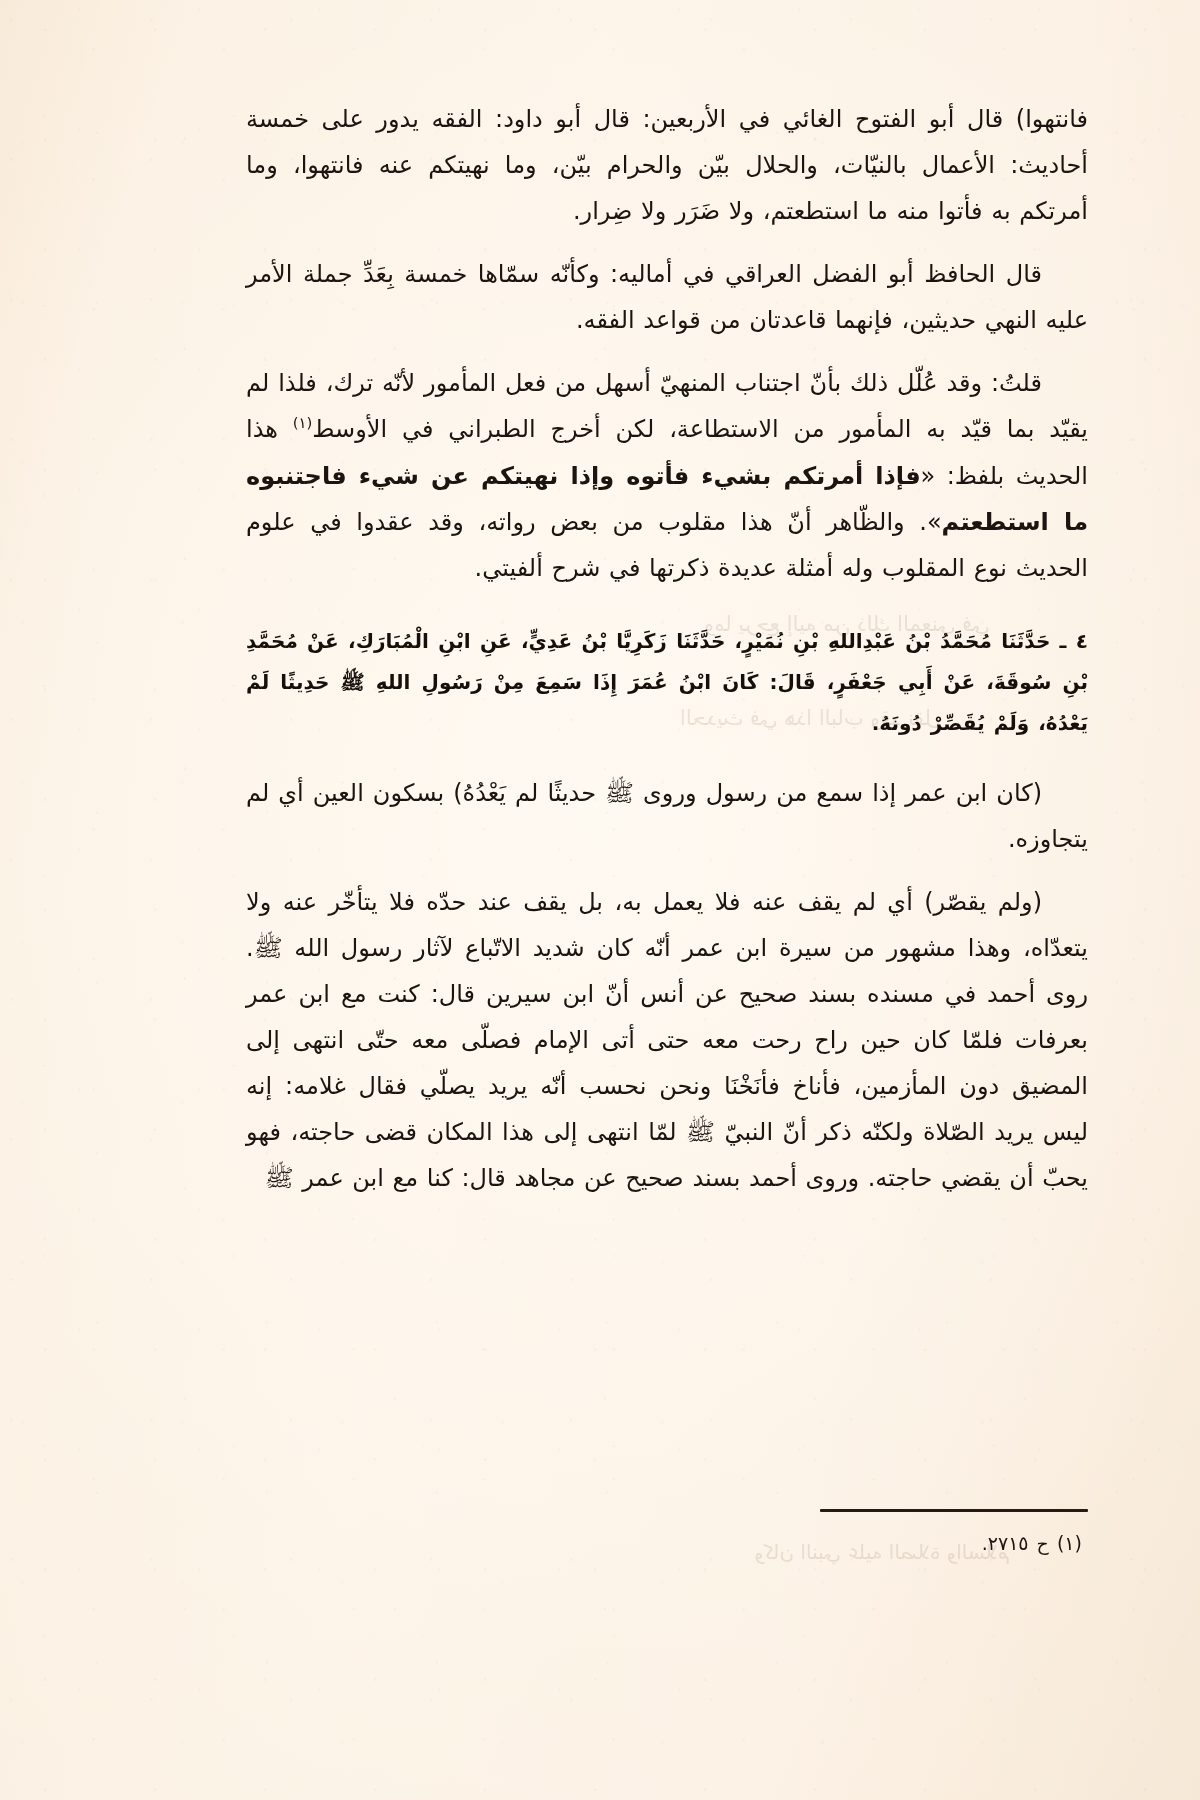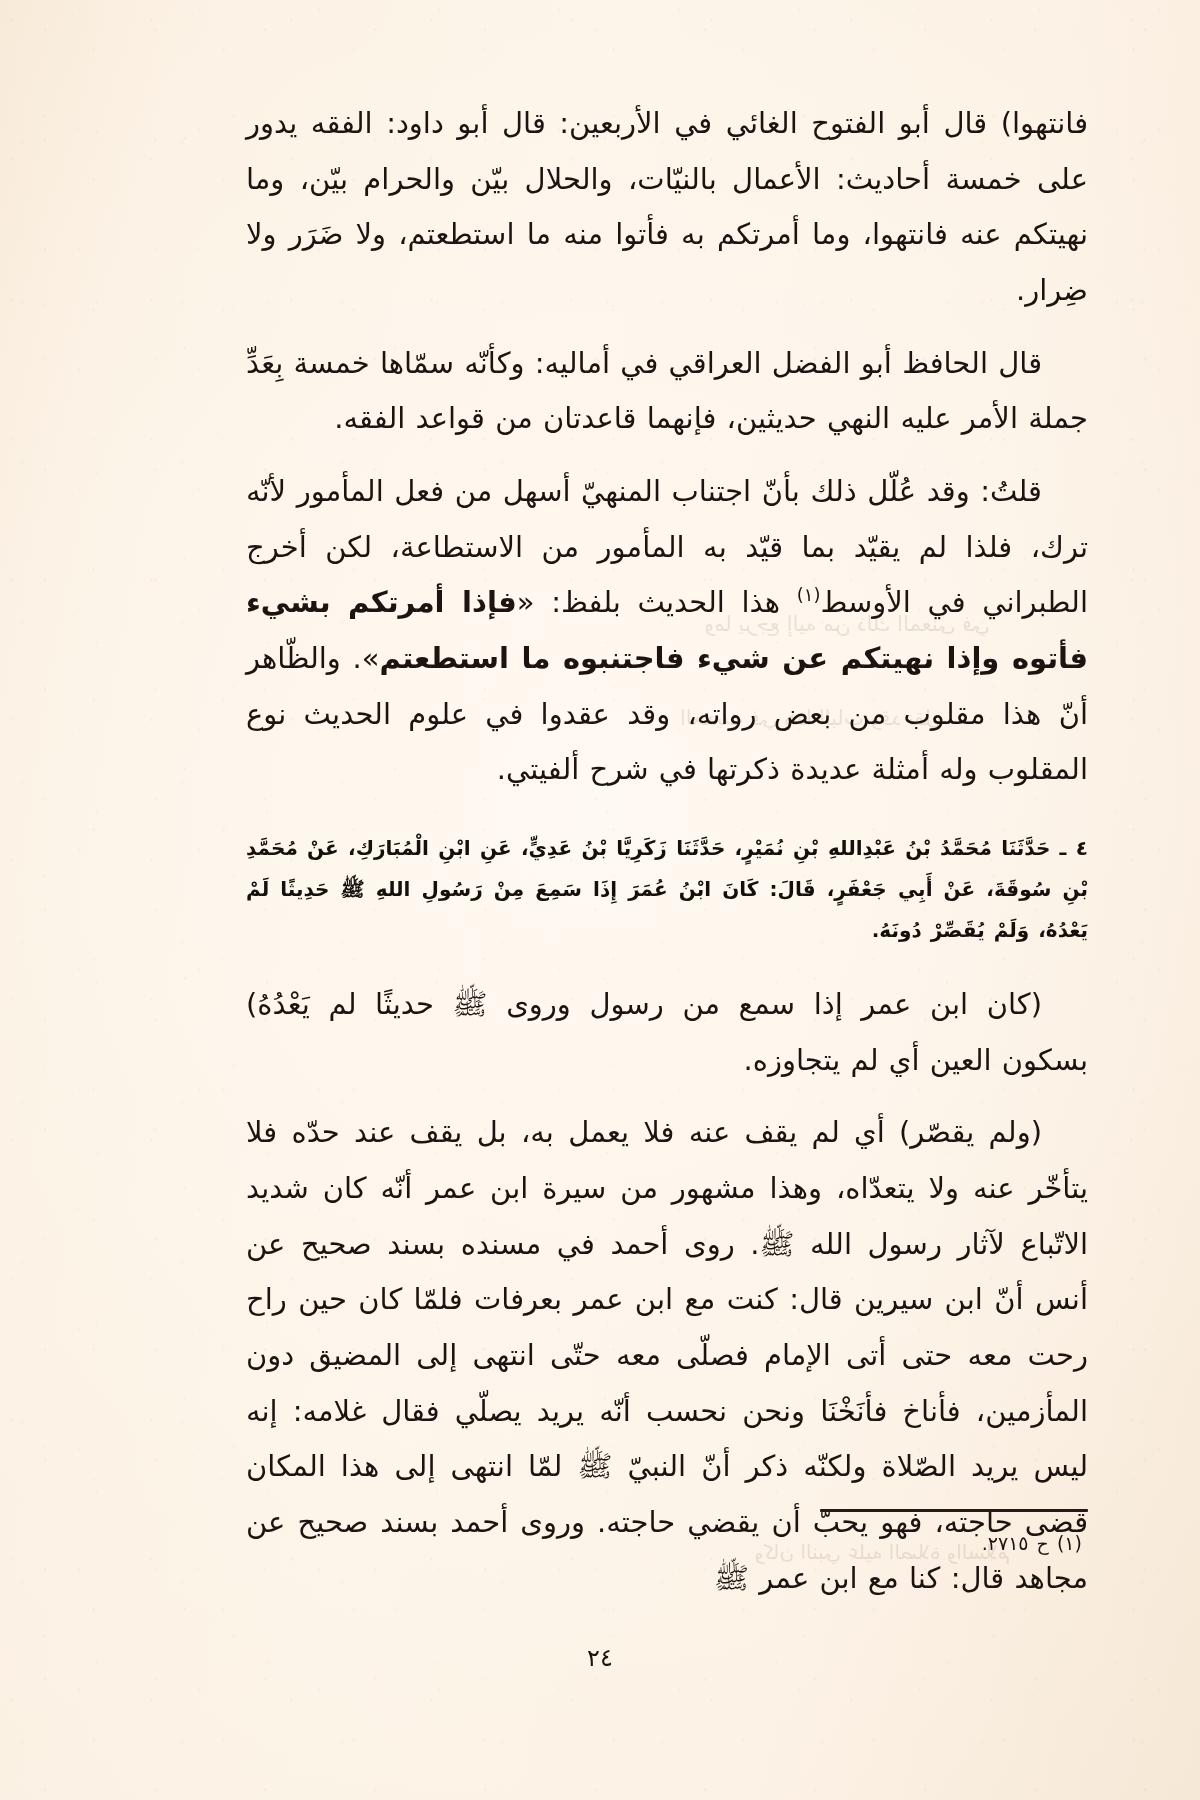--- a/index.html
+++ b/index.html
@@ -66,21 +66,21 @@
     position: absolute;
     top: 96px;
     right: 112px;
     width: 842px;
     height: 1430px;
   }
 
   p.para {
     margin: 0 0 17px 0;
     font-family: "DejaVu Sans", sans-serif;
-    font-size: 29px;
+    font-size: 24px;
     line-height: 1.92;
     color: #1c1410;
     text-align: justify;
     text-align-last: right;
     text-justify: inter-word;
     word-spacing: 1px;
     direction: rtl;
   }
 
   p.para.indent {
@@ -187,15 +187,14 @@
 
   <div id="footnote-area">
     <div id="footnote-rule"></div>
     <ul id="footnote-list">
       <li class="footnote-item"><span>(١)</span>
         <span>ح ٢٧١٥.</span>
       </li>
     </ul>
   </div>
 
-  <div id="page-number">٢٤</div>
 
 </div>
 
 </body></html>

